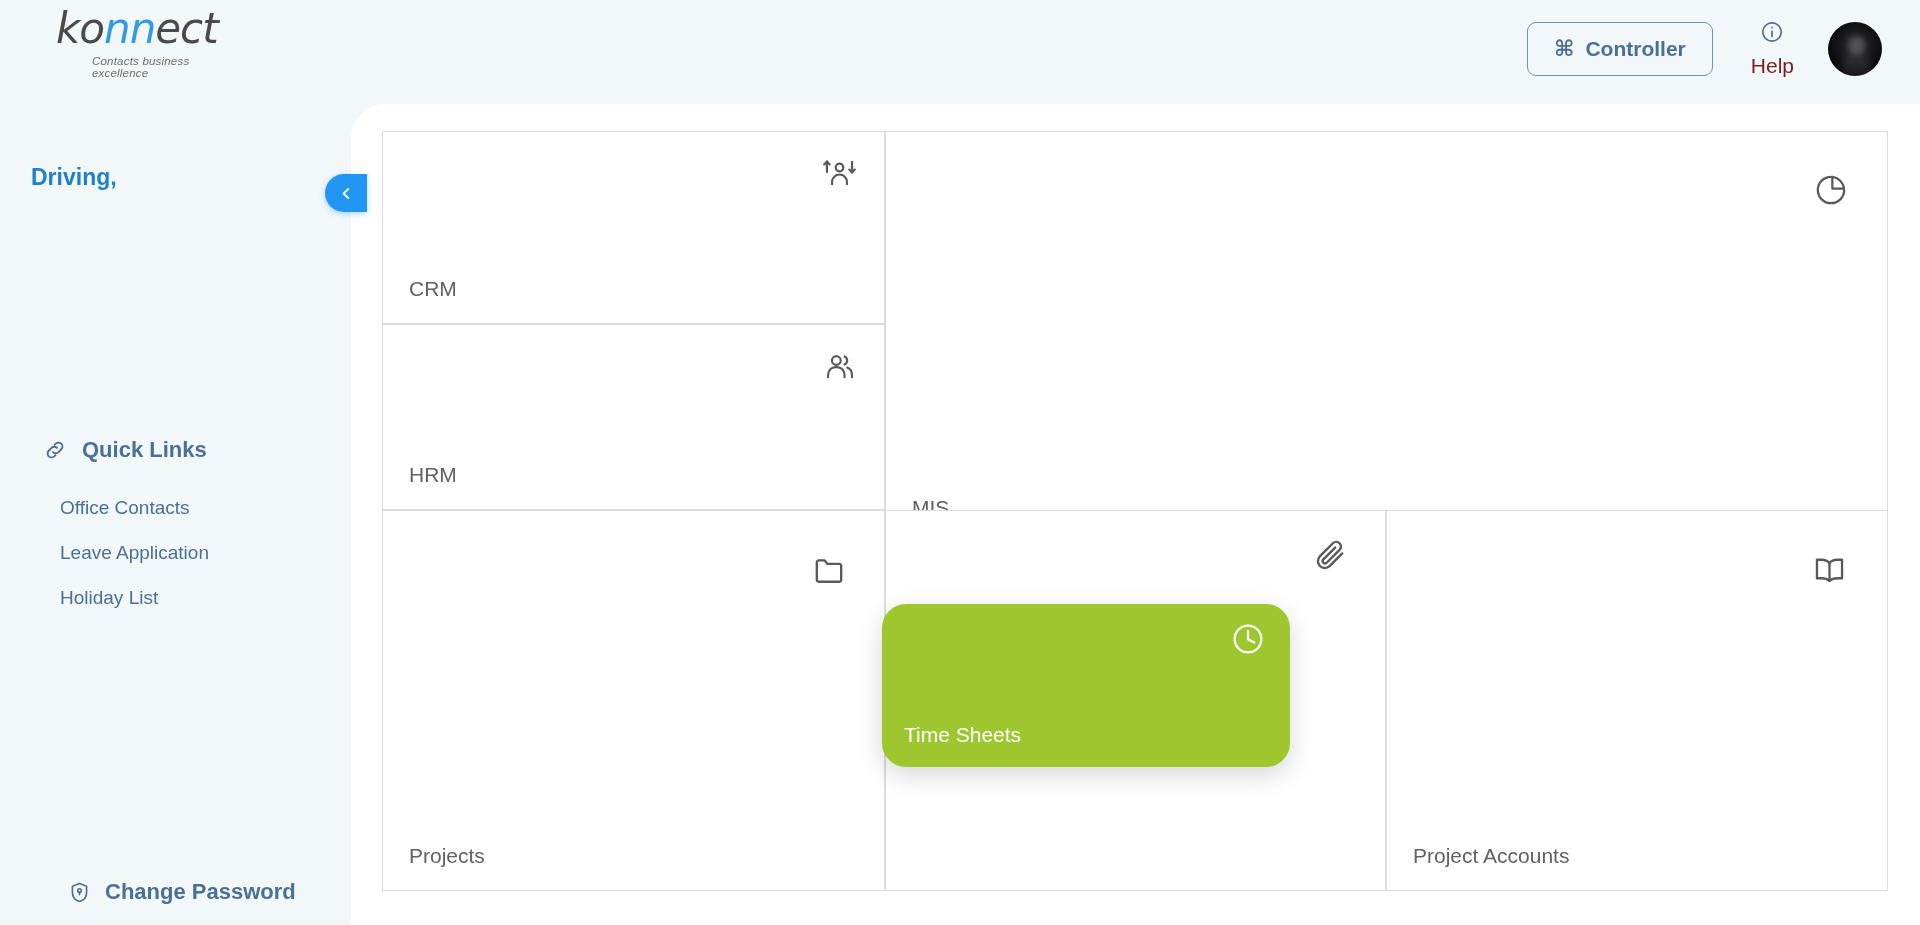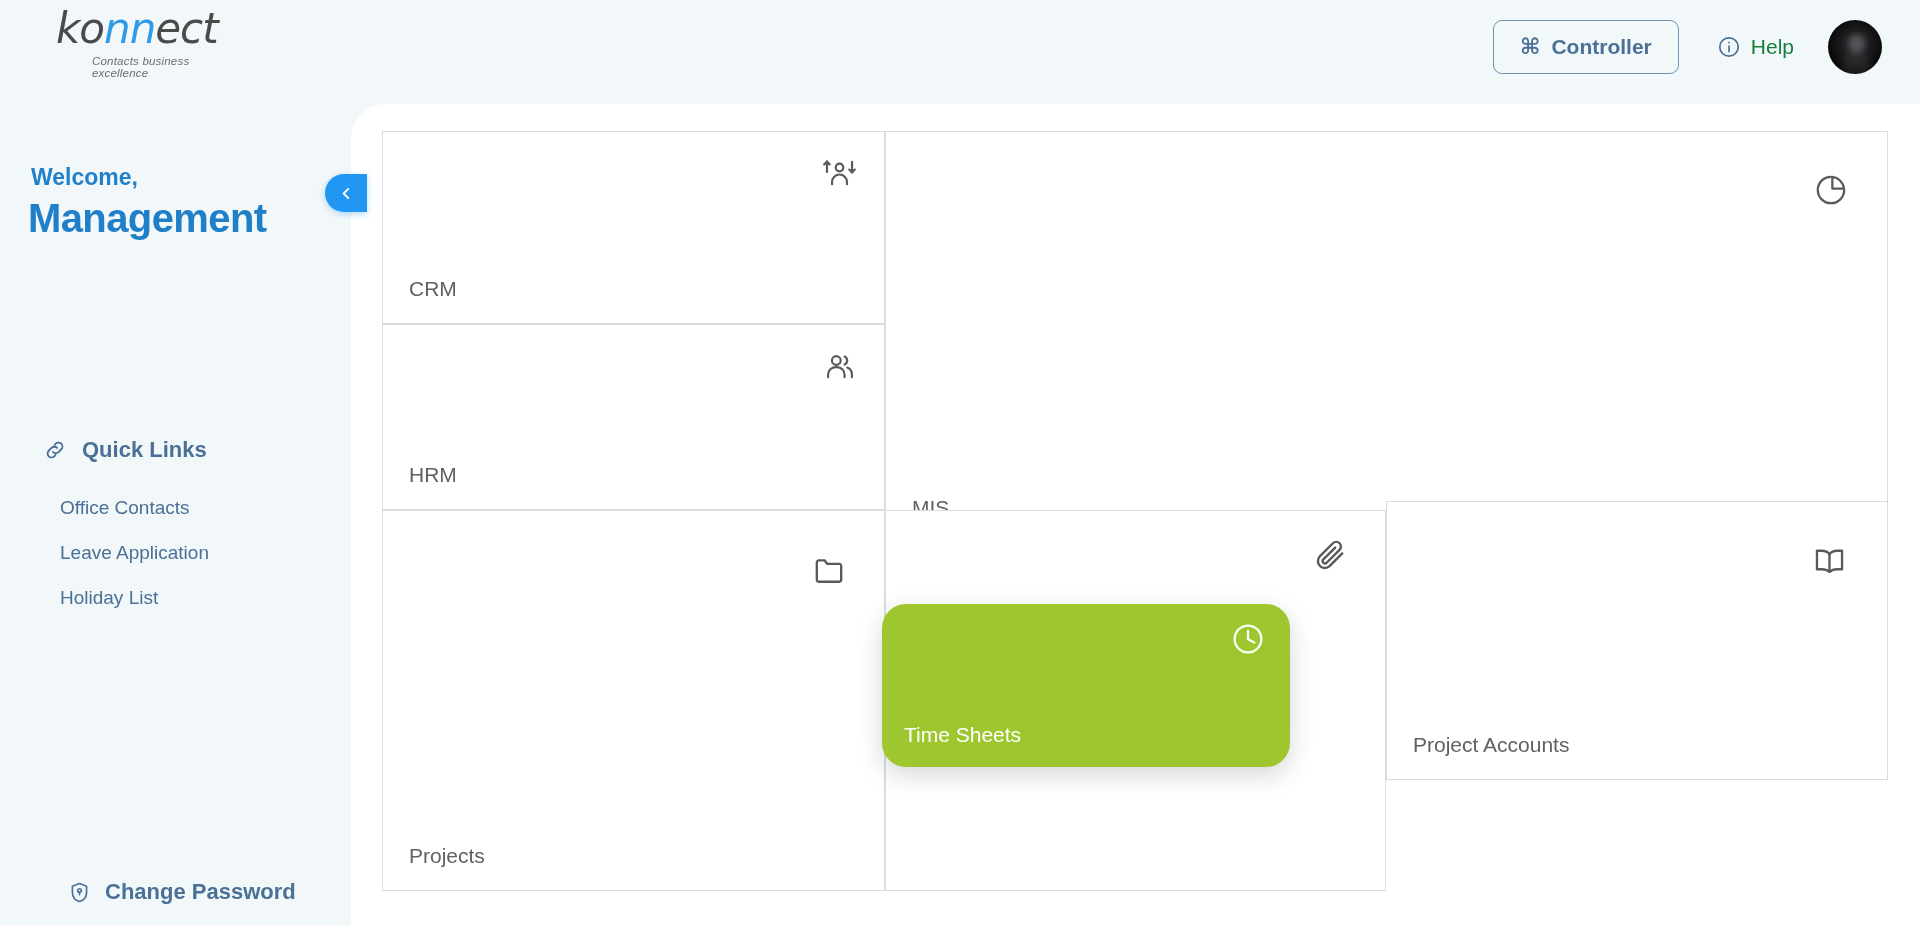--- a/index.html
+++ b/index.html
@@ -87,24 +87,25 @@
     line-height: 1;
     color: #4a7096;
     font-family: "DejaVu Sans", sans-serif;
   }
 
   .help-link {
     display: flex;
     align-items: center;
     gap: 10px;
     margin-left: 38px;
-    color: #15803d;
+    color: #7f1d1d;
     font-size: 21px;
     font-family: "Liberation Sans", sans-serif;
     cursor: pointer;
+    flex-direction: column;
   }
 
   .avatar {
     margin-left: 34px;
     width: 54px;
     height: 54px;
     border-radius: 50%;
     background: radial-gradient(circle at 52% 44%, #3a3a3d 0%, #1a1a1c 38%, #060607 72%, #000 100%);
     position: relative;
     overflow: hidden;
@@ -266,21 +267,21 @@
     font-family: "Liberation Sans", sans-serif;
     white-space: nowrap;
   }
 
   
   .t-crm  { left: 0;     top: 0;    width: 503px;  height: 193px; }
   .t-hrm  { left: 0;     top: 193px; width: 503px; height: 186px; }
   .t-mis  { left: 503px; top: 0;    width: 1003px; height: 412px; }
   .t-proj { left: 0;     top: 379px; width: 503px; height: 381px; }
   .t-oadm { left: 503px; top: 379px; width: 501px; height: 381px; }
-  .t-pacc { left: 1004px; top: 370px; width: 502px; height: 279px; }
+  .t-pacc { left: 1004px; top: 379px; width: 502px; height: 381px; }
 
   .t-mis .tile-icon { right: 38px; top: 40px; }
   .t-pacc .tile-icon { right: 40px; top: 42px; }
   .t-proj .tile-icon { right: 37px; top: 42px; }
   .t-oadm .tile-icon { right: 36px; top: 27px; }
   .t-oadm .tile-label { bottom: 228px; }
 
   
   .tile-highlight {
     position: absolute;
@@ -342,22 +343,21 @@
         </span>
         <span>Help</span>
       </div>
 
       <div class="avatar"></div>
     </div>
   </div>
 
   <div class="sidebar">
 
-    <div class="welcome-small">Welcome,</div>
-    <div class="welcome-name">Management</div>
+    <div class="welcome-small">Driving,</div>
 
     <div class="quick-links-head">
       <span>
         <svg class="icon-svg" width="26" height="26" viewBox="0 0 24 24" fill="none" stroke="#4a7096" stroke-width="1.7" stroke-linecap="round">
           <path d="M10.1 13.9a3.6 3.6 0 0 0 5.1 0l2.6-2.6a3.6 3.6 0 0 0-5.1-5.1l-1.1 1.1"></path>
           <path d="M13.9 10.1a3.6 3.6 0 0 0-5.1 0l-2.6 2.6a3.6 3.6 0 0 0 5.1 5.1l1.1-1.1"></path>
         </svg>
       </span>
       <span>Quick Links</span>
     </div>

